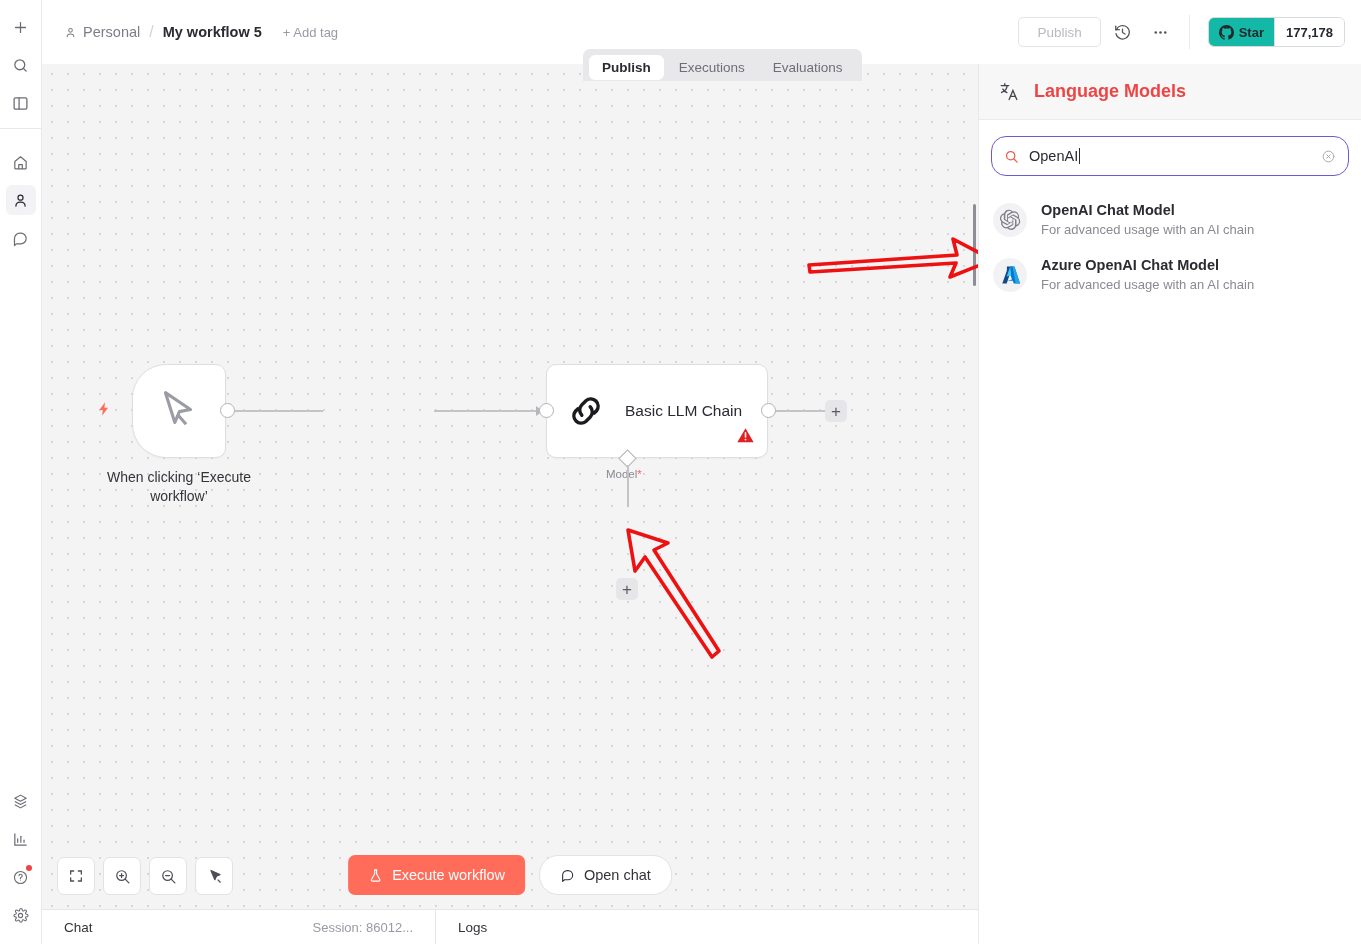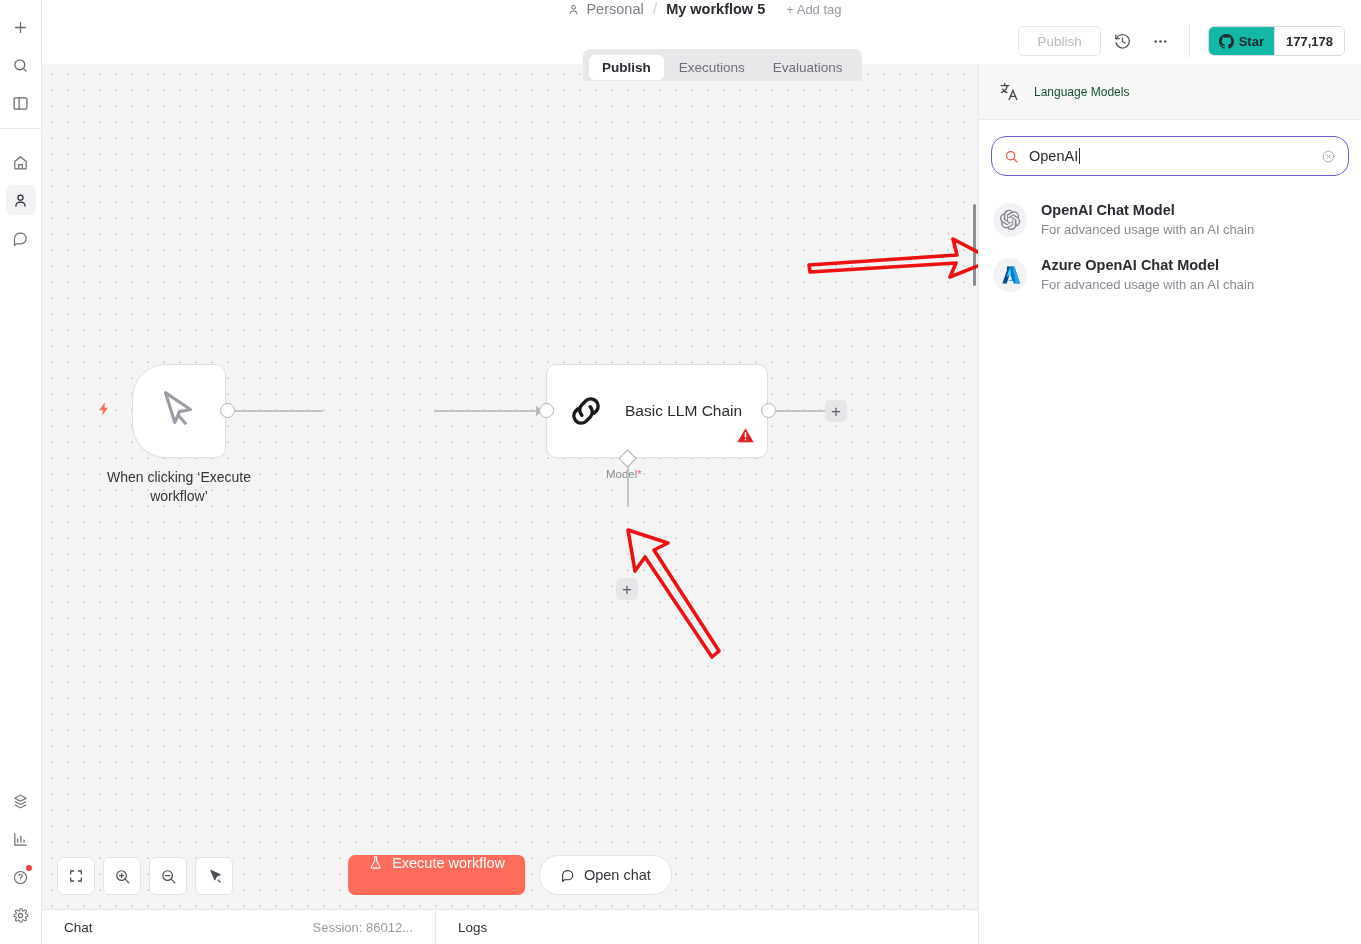--- a/index.html
+++ b/index.html
@@ -29,21 +29,21 @@
   .side-spacer { flex: 1; }
   .side-group-bottom { padding-bottom: 10px; display: flex; flex-direction: column; align-items: center; }
   .notif-dot {
     position: absolute; top: 3px; right: 4px; width: 6px; height: 6px;
     border-radius: 50%; background: #ef4444;
   }
 
   
   .header {
     position: absolute; left: 42px; top: 0; width: 1319px; height: 64px;
-    background: #fff; display: flex; align-items: center; padding: 0 16px 0 22px; flex-direction: column;
+    background: #fff; display: flex; align-items: center; padding: 0 16px 0 22px;
   }
   .breadcrumb { display: flex; align-items: center; gap: 9px; font-size: 14.5px; }
   .bc-personal { display: flex; align-items: center; gap: 6px; color: #7d7d87; cursor: pointer; }
   .bc-sep { color: #d3d3d9; font-size: 16px; }
   .bc-name { color: #2b2b32; font-weight: 600; cursor: pointer; }
   .bc-addtag { color: #9a9aa4; font-size: 13px; margin-left: 12px; cursor: pointer; }
   .header-right { margin-left: auto; display: flex; align-items: center; gap: 6px; height: 100%; }
   .publish-btn {
     height: 30px; padding: 0 18px; border: 1px solid #e4e4ea; border-radius: 5px;
     background: #fff; color: #b9b9c1; font-size: 13.5px; cursor: pointer;
@@ -137,42 +137,42 @@
     width: 38px; height: 38px; border: 1px solid #e2e2e7; border-radius: 7px;
     background: #fff; display: flex; align-items: center; justify-content: center;
     color: #4d4d56; cursor: pointer;
   }
   .run-group {
     position: absolute; left: 50%; transform: translateX(-50%); bottom: 14px;
     display: flex; gap: 14px;
   }
   .exec-btn {
     height: 40px; padding: 0 20px; border-radius: 7px; background: #ff6d5a;
-    color: #fff; font-size: 14.5px; display: flex; align-items: flex-start; gap: 9px;
+    color: #fff; font-size: 14.5px; display: flex; align-items: center; gap: 9px;
     cursor: pointer; border: none; font-weight: 400;
   }
   .chat-btn {
     height: 40px; padding: 0 20px; border-radius: 19px; background: #fff;
     border: 1px solid #e2e2e7; color: #33333a; font-size: 14.5px;
     display: flex; align-items: center; gap: 9px; cursor: pointer;
   }
 
   
   .annot { position: absolute; pointer-events: none; z-index: 40; }
 
   
   .panel {
     position: absolute; right: 0; top: 64px; width: 383px; height: 880px;
     background: #fff; border-left: 1px solid #e9e9ed;
   }
   .panel-head {
     height: 56px; display: flex; align-items: center; gap: 14px; padding: 0 20px;
     background: #f7f7f8; border-bottom: 1px solid #ebebee;
   }
-  .panel-title { font-size: 12px; color: #14532d; font-weight: 400; }
+  .panel-title { font-size: 18px; color: #ef4444; font-weight: 700; }
   .search-wrap { padding: 16px 12px 8px 12px; }
   .search-box {
     height: 40px; border: 1.6px solid #6b5bd2; border-radius: 15px; display: flex;
     align-items: center; gap: 10px; padding: 0 12px; background: #fff;
   }
   .search-text { font-size: 14.5px; color: #2b2b32; flex: 1; display: flex; align-items: center; }
   .caret { display: inline-block; width: 1px; height: 16px; background: #2b2b32; margin-left: 1px; }
   .clear-btn { color: #a9a9b2; cursor: pointer; display: flex; align-items: center; }
 
   .result-list { padding: 8px 0 0 0; }

